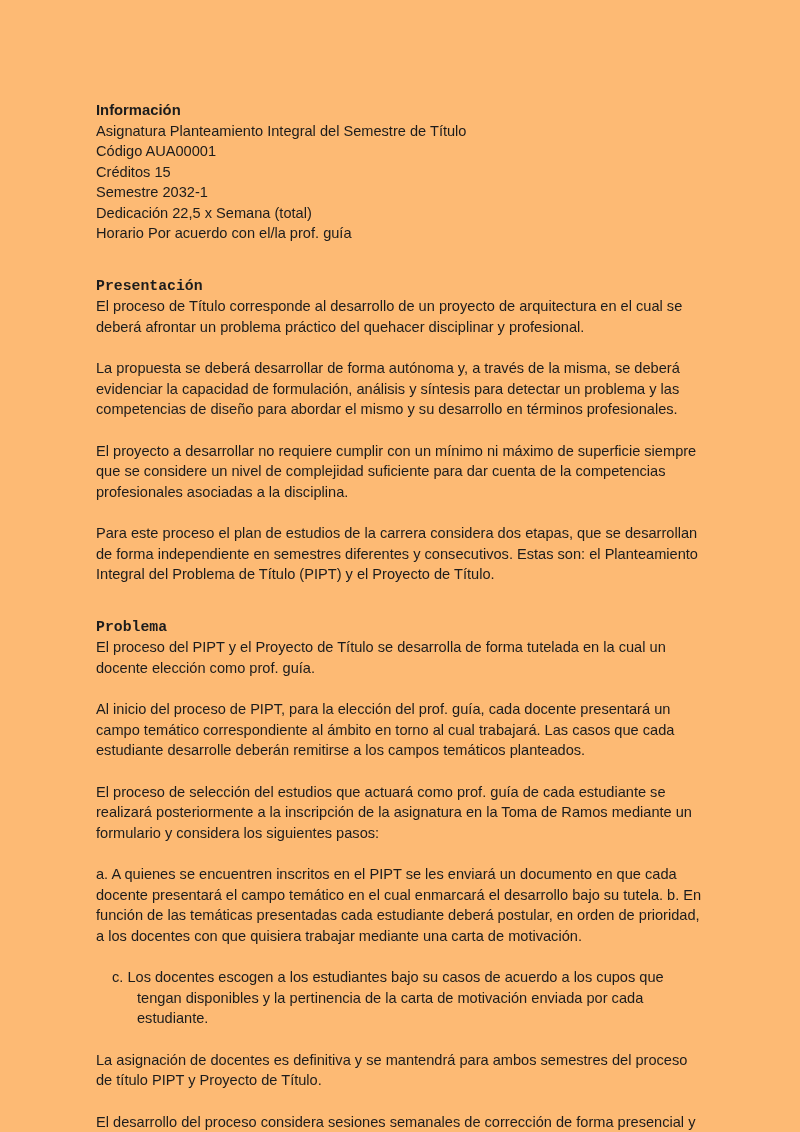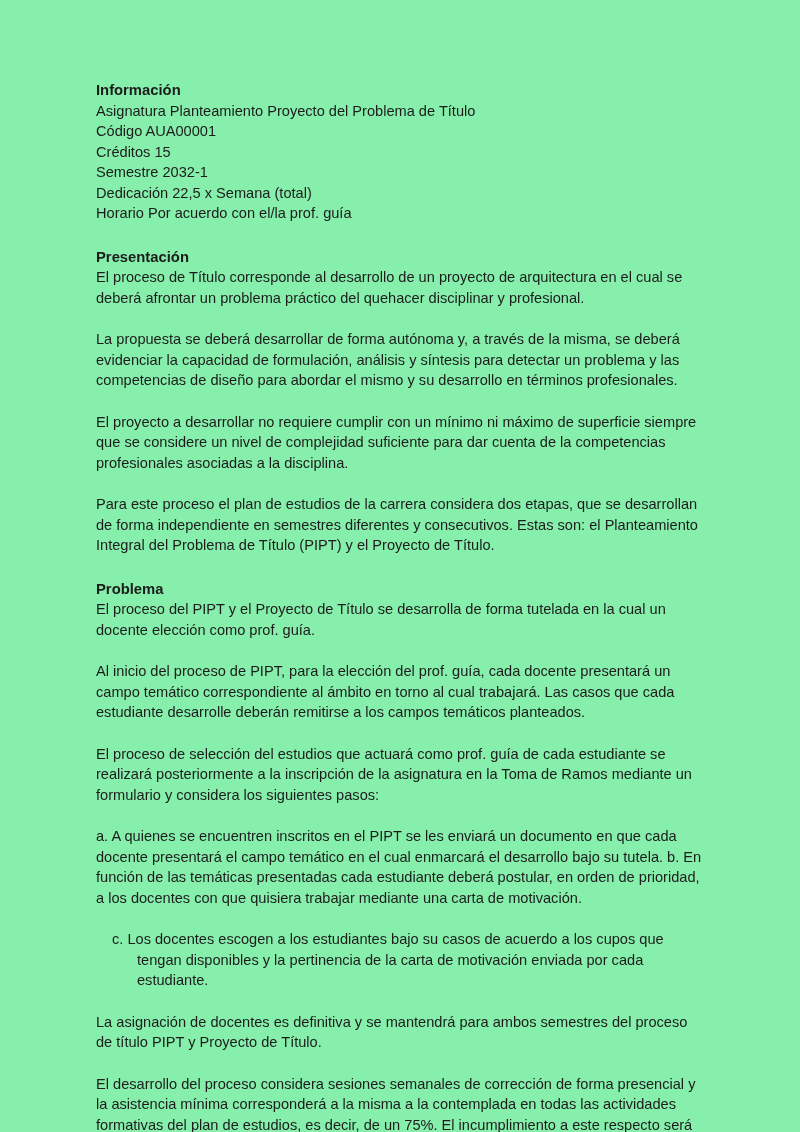--- a/index.html
+++ b/index.html
@@ -4,39 +4,40 @@
 <style>
   html, body {
     margin: 0;
     padding: 0;
     background: #ffffff;
   }
   .page {
     position: relative;
     width: 800px;
     height: 1132px;
-    background: #86efac;
+    background: #fdba74;
     box-sizing: border-box;
-    padding: 80px 94px 0 96px;
+    padding: 100px 94px 0 96px;
     font-family: "Liberation Sans", "DejaVu Sans", sans-serif;
     font-size: 14.6px;
     line-height: 20.5px;
     color: #1c1c1c;
     overflow: hidden;
   }
   .content {
     width: 611px;
   }
   .heading {
     font-weight: bold;
     margin: 0;
     font-size: 14.8px;
   }
   .heading.spaced {
-    margin-top: 23px;
+    margin-top: 32px;
+    font-family: Liberation Mono, monospace;
   }
   .info-line {
     margin: 0;
   }
   .para {
     margin: 0 0 21px 0;
   }
   .para.tight {
     margin-bottom: 0;
   }
@@ -50,21 +51,21 @@
   }
 </style>
 </head>
 <body>
 
 <div class="page">
   <div class="content">
 
     <p class="heading">Información</p>
     <div>
-      <p class="info-line">Asignatura Planteamiento Proyecto del Problema de Título</p>
+      <p class="info-line">Asignatura Planteamiento Integral del Semestre de Título</p>
       <p class="info-line">Código AUA00001</p>
       <p class="info-line">Créditos 15</p>
       <p class="info-line">Semestre 2032-1</p>
       <p class="info-line">Dedicación 22,5 x Semana (total)</p>
       <p class="info-line">Horario Por acuerdo con el/la prof. guía</p>
     </div>
 
     <p class="heading spaced">Presentación</p>
     <div>
       <p class="para">El proceso de Título corresponde al desarrollo de un proyecto de arquitectura en el cual se deberá afrontar un problema práctico del quehacer disciplinar y profesional.</p>

